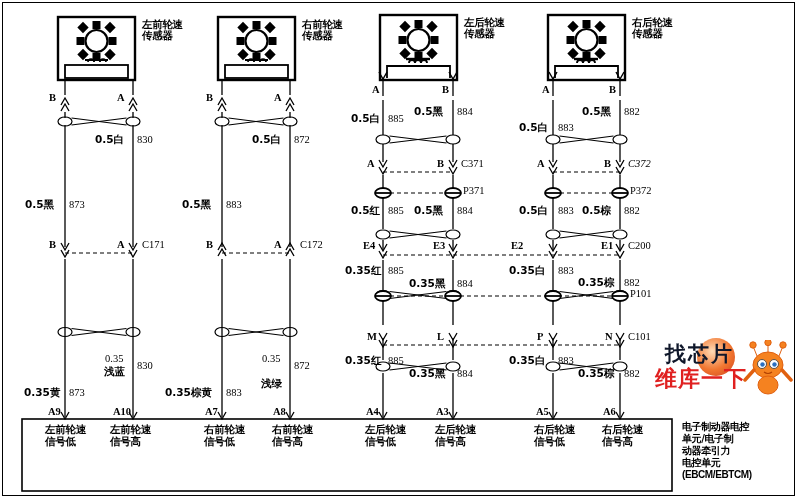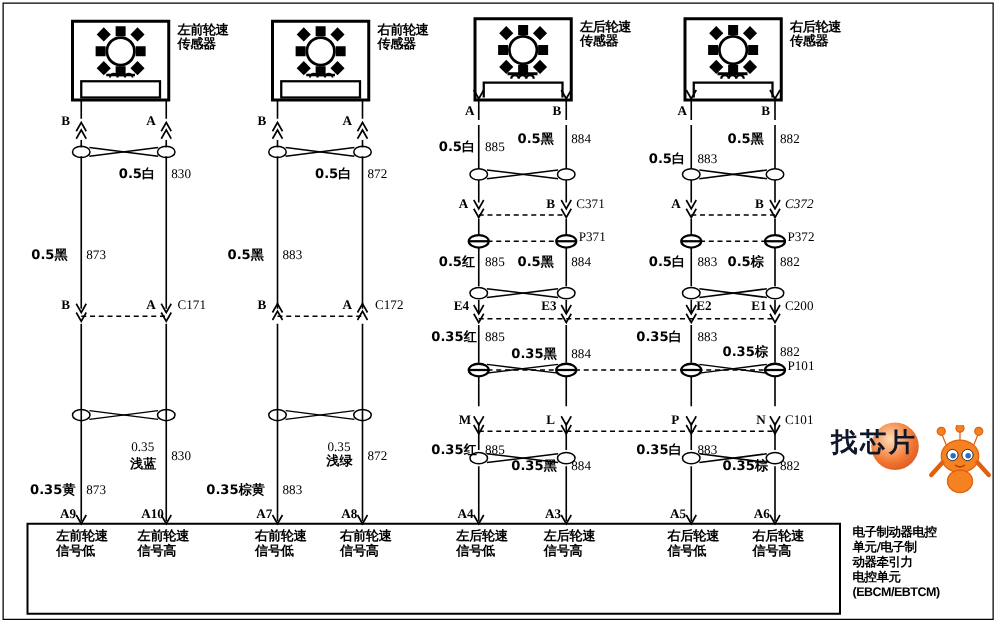--- a/index.html
+++ b/index.html
@@ -442,21 +442,21 @@
   <div class="lbl cjk wirelbl" style="left:104px;top:366px;">浅蓝</div>
   <div class="lbl num wirenum" style="left:137px;top:360px;">830</div>
   <div class="lbl cjk wirelbl" style="left:24px;top:387px;">0.35黄</div>
   <div class="lbl num wirenum" style="left:69px;top:387px;">873</div>
 
   <div class="lbl cjk wirelbl" style="left:252px;top:134px;">0.5白</div>
   <div class="lbl num wirenum" style="left:294px;top:134px;">872</div>
   <div class="lbl cjk wirelbl" style="left:182px;top:199px;">0.5黑</div>
   <div class="lbl num wirenum" style="left:226px;top:199px;">883</div>
   <div class="lbl num wirenum" style="left:262px;top:353px;">0.35</div>
-  <div class="lbl cjk wirelbl" style="left:261px;top:364px;">浅绿</div>
+  <div class="lbl cjk wirelbl" style="left:261px;top:378px;">浅绿</div>
   <div class="lbl num wirenum" style="left:294px;top:360px;">872</div>
   <div class="lbl cjk wirelbl" style="left:165px;top:387px;">0.35棕黄</div>
   <div class="lbl num wirenum" style="left:226px;top:387px;">883</div>
 
   <div class="lbl cjk wirelbl" style="left:351px;top:113px;">0.5白</div>
   <div class="lbl num wirenum" style="left:388px;top:113px;">885</div>
   <div class="lbl cjk wirelbl" style="left:414px;top:106px;">0.5黑</div>
   <div class="lbl num wirenum" style="left:457px;top:106px;">884</div>
 
   <div class="lbl cjk wirelbl" style="left:351px;top:205px;">0.5红</div>
@@ -508,21 +508,21 @@
 
   <div class="lbl pin" style="left:537px;top:158px;">A</div>
   <div class="lbl pin" style="left:604px;top:158px;">B</div>
   <div class="lbl num conn" style="left:628px;top:158px;font-style:italic;">C372</div>
 
   <div class="lbl num conn" style="left:463px;top:185px;">P371</div>
   <div class="lbl num conn" style="left:630px;top:185px;">P372</div>
 
   <div class="lbl pin" style="left:363px;top:240px;">E4</div>
   <div class="lbl pin" style="left:433px;top:240px;">E3</div>
-  <div class="lbl pin" style="left:557px;top:240px;font-family:Liberation Serif, serif;">E2</div>
+  <div class="lbl pin" style="left:511px;top:240px;font-family:Liberation Serif, serif;">E2</div>
   <div class="lbl pin" style="left:601px;top:240px;">E1</div>
   <div class="lbl num conn" style="left:628px;top:240px;text-align:right;">C200</div>
 
   <div class="lbl num conn" style="left:630px;top:288px;">P101</div>
 
   <div class="lbl pin" style="left:367px;top:331px;">M</div>
   <div class="lbl pin" style="left:437px;top:331px;">L</div>
   <div class="lbl pin" style="left:537px;top:331px;">P</div>
   <div class="lbl pin" style="left:605px;top:331px;">N</div>
   <div class="lbl num conn" style="left:628px;top:331px;">C101</div>
@@ -573,20 +573,21 @@
     <div>电子制动器电控</div>
     <div>单元/电子制</div>
     <div>动器牵引力</div>
     <div>电控单元</div>
     <div style="font-family:Liberation Sans, sans-serif;">(EBCM/EBTCM)</div>
   </div>
 
   <div id="watermark">
     <div class="wm-circle"></div>
     <div class="wm-top">找芯片</div>
+    <div class="wm-mid">维库一下</div>
     <svg class="wm-mascot" viewBox="0 0 50 58">
       <g fill="#f58220" stroke="#e06010" stroke-width="1">
         <path d="M10,6 L14,16 M25,2 L25,13 M40,6 L36,16"></path>
         <circle cx="10" cy="5" r="3.2"></circle>
           <circle cx="25" cy="2.5" r="3.2"></circle>
           <circle cx="40" cy="5" r="3.2"></circle>
         <ellipse cx="25" cy="25" rx="15" ry="13"></ellipse>
         <ellipse cx="25" cy="45" rx="10" ry="9"></ellipse>
         <path d="M11,30 L2,40 M39,30 L48,40" stroke-width="3.5" stroke-linecap="round"></path>
       </g>

